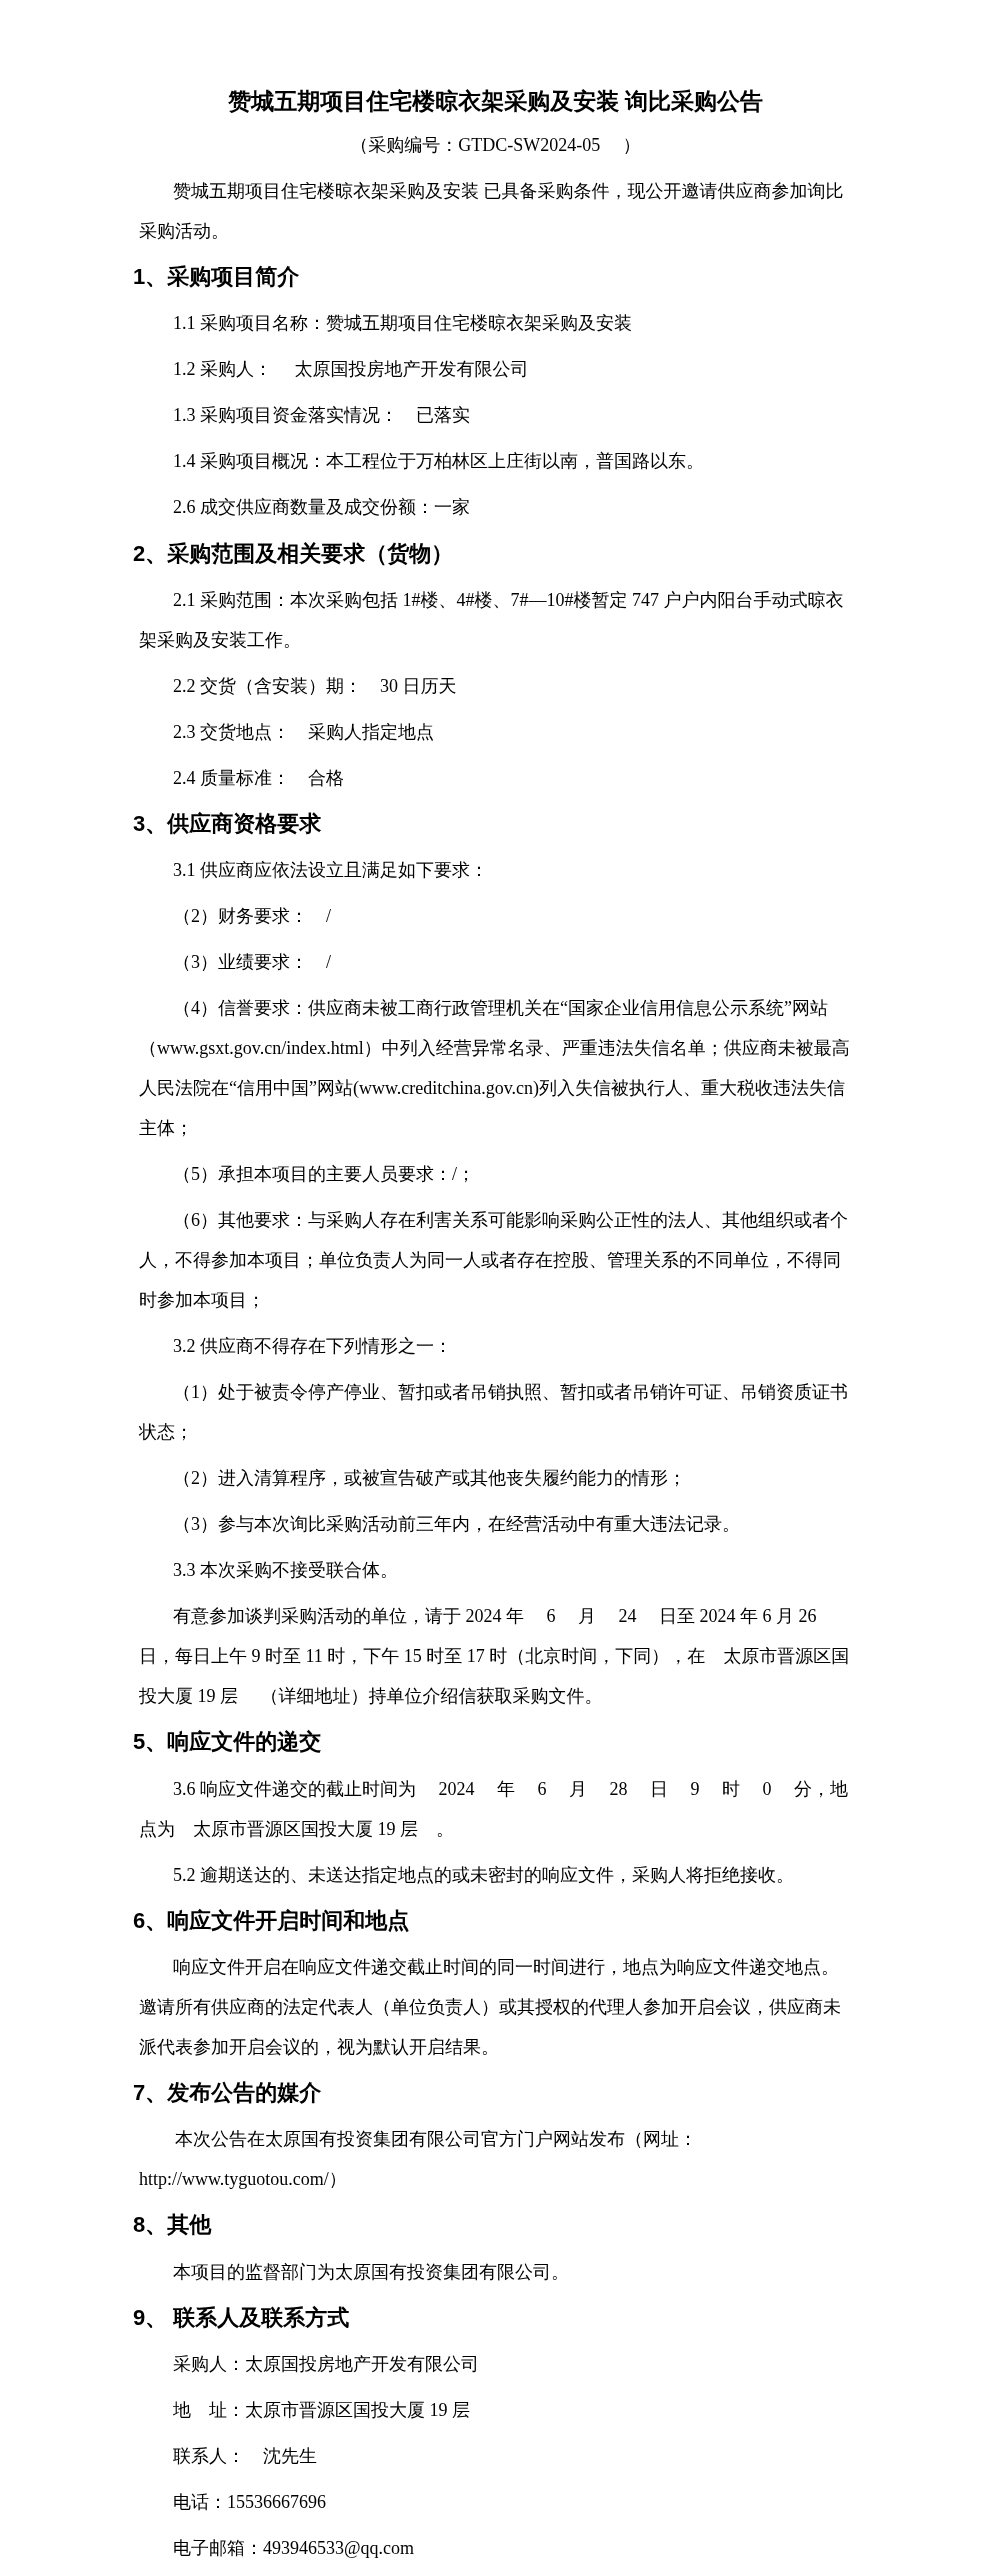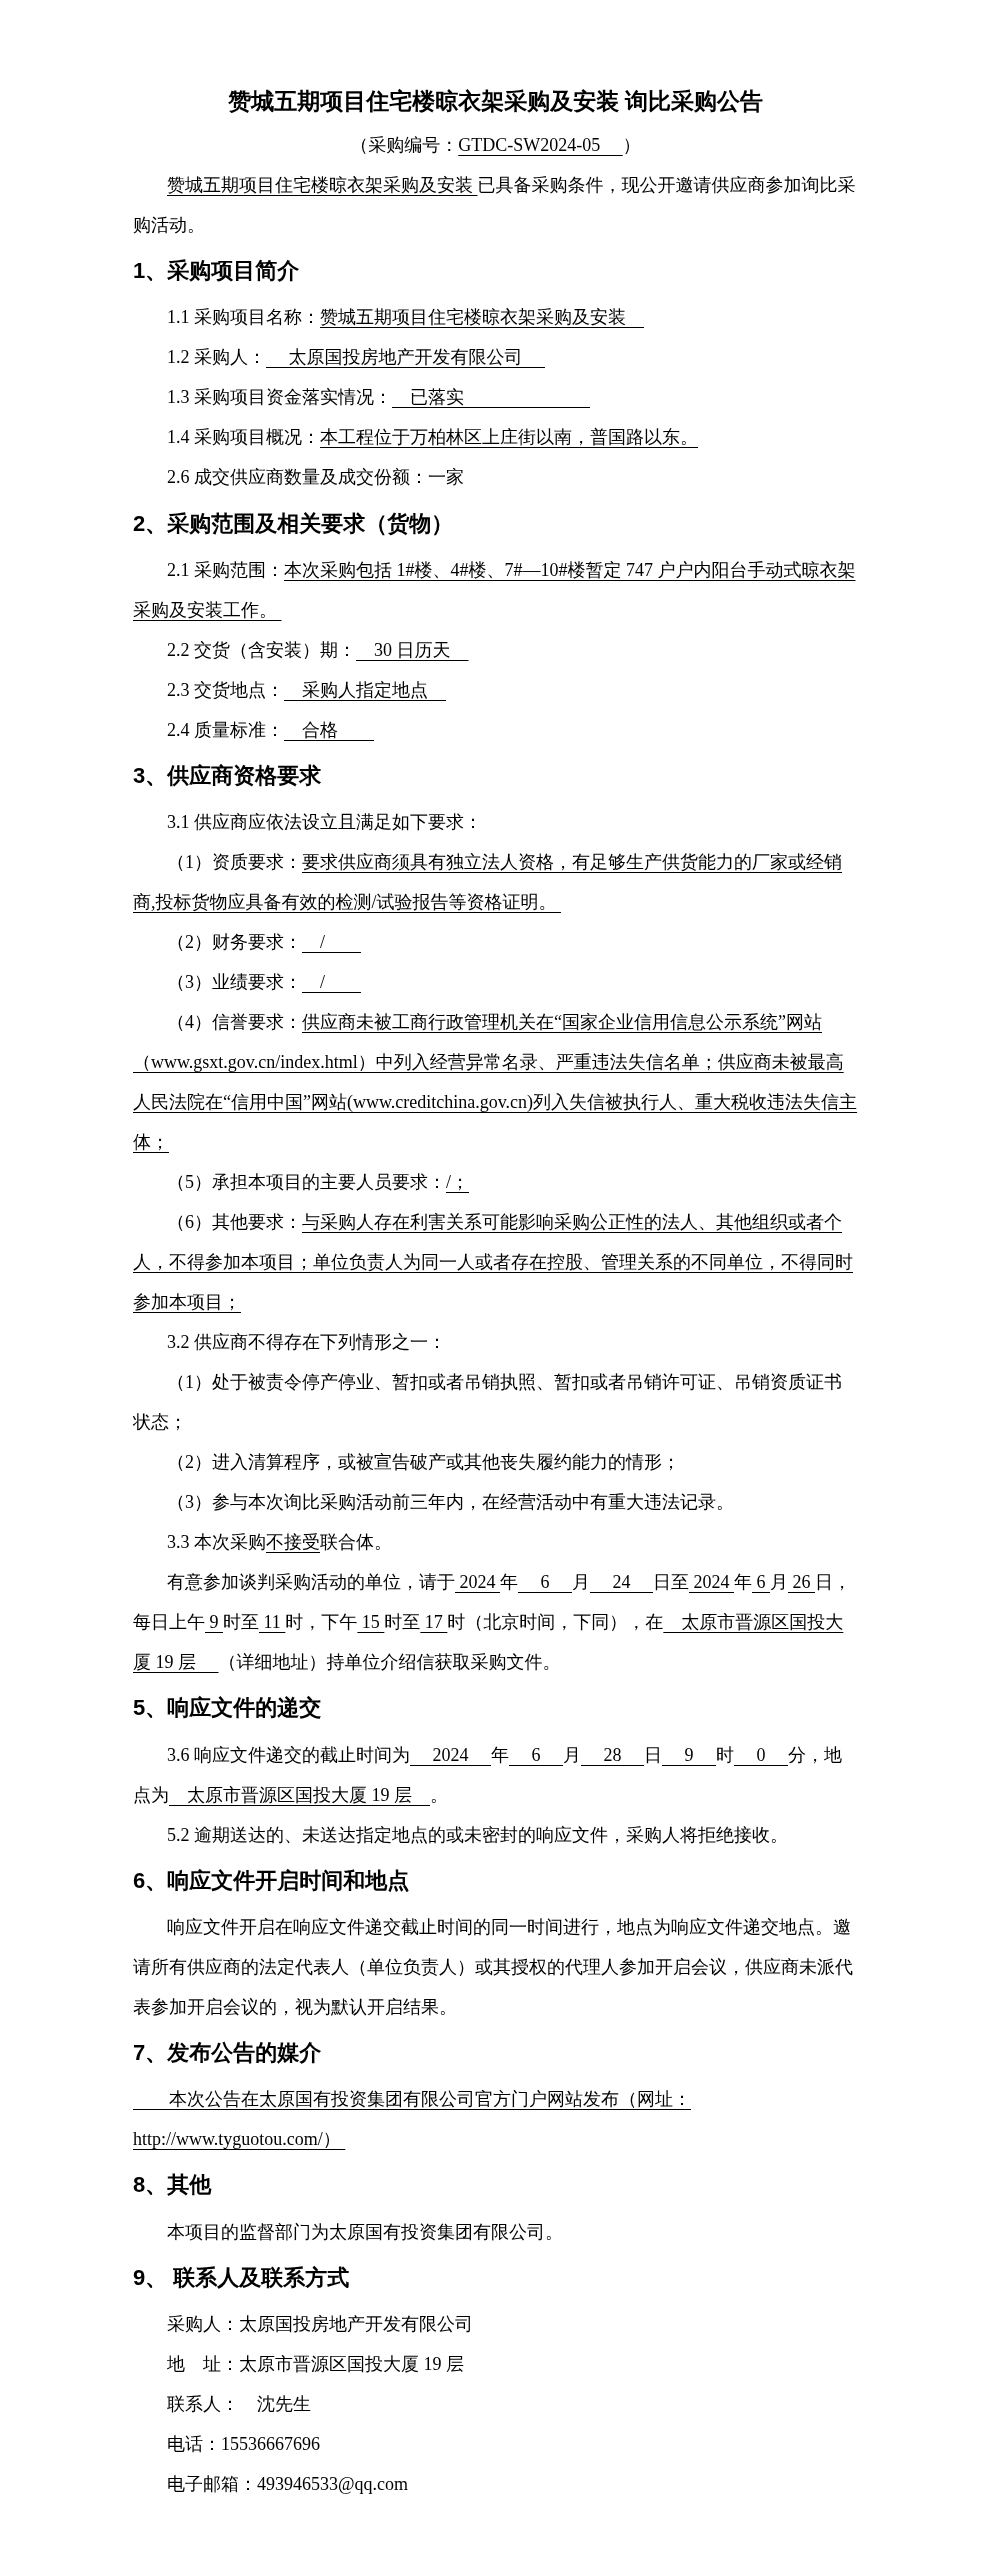--- a/index.html
+++ b/index.html
@@ -7,28 +7,27 @@
     width:983px;height:2576px;position:relative;overflow:hidden;
     font-family:"Liberation Serif","DejaVu Serif",serif;color:#000;
   }
   .content{position:absolute;left:133px;top:79px;width:725px;}
   .title{
     font-family:"Liberation Serif","DejaVu Serif",serif;
     font-weight:bold;font-size:23px;line-height:46px;
     text-align:center;margin:0;
   }
   .subtitle{font-size:18px;line-height:40px;text-align:center;margin:0;font-weight:normal;}
-  .para{font-size:18px;line-height:40px;margin:0;}
+  .para{font-size:18px;line-height:40px;margin:6px;}
   .indent{text-indent:34px;}
   h2.heading{
     font-family:"Liberation Sans","DejaVu Sans",sans-serif;
     font-weight:700;font-size:22px;line-height:40px;margin:6.2px 0;
   }
   .u{
-    text-decoration:underline;
     text-underline-offset:4.3px;
     text-decoration-thickness:0.9px;
     white-space:pre-wrap;
   }
 </style>
 </head>
 <body>
 
 <div class="content">
 
@@ -45,21 +44,20 @@
   <p class="para indent"><span>2.6 成交供应商数量及成交份额：一家</span></p>
 
   <h2 class="heading">2、采购范围及相关要求（货物）</h2>
   <p class="para indent"><span>2.1 采购范围：</span><span class="u">本次采购包括 1#楼、4#楼、7#—10#楼暂定 747 户户内阳台手动式晾衣架采购及安装工作。 </span></p>
   <p class="para indent"><span>2.2 交货（含安装）期：</span><span class="u">　30 日历天　</span></p>
   <p class="para indent"><span>2.3 交货地点：</span><span class="u">　采购人指定地点　</span></p>
   <p class="para indent"><span>2.4 质量标准：</span><span class="u">　合格　　</span></p>
 
   <h2 class="heading">3、供应商资格要求</h2>
   <p class="para indent"><span>3.1 供应商应依法设立且满足如下要求：</span></p>
-  <p class="para indent"><span>（1）资质要求：</span><span class="u">要求供应商须具有独立法人资格，有足够生产供货能力的厂家或经销商,投标货物应具备有效的检测/试验报告等资格证明。 </span></p>
   <p class="para indent"><span>（2）财务要求：</span><span class="u">　/　　</span></p>
   <p class="para indent"><span>（3）业绩要求：</span><span class="u">　/　　</span></p>
   <p class="para indent"><span>（4）信誉要求：</span><span class="u">供应商未被工商行政管理机关在“国家企业信用信息公示系统”网站（www.gsxt.gov.cn/index.html）中列入经营异常名录、严重违法失信名单；供应商未被最高人民法院在“信用中国”网站(www.creditchina.gov.cn)列入失信被执行人、重大税收违法失信主体；</span></p>
   <p class="para indent"><span>（5）承担本项目的主要人员要求：</span><span class="u">/；</span></p>
   <p class="para indent"><span>（6）其他要求：</span><span class="u">与采购人存在利害关系可能影响采购公正性的法人、其他组织或者个人，不得参加本项目；单位负责人为同一人或者存在控股、管理关系的不同单位，不得同时参加本项目；</span></p>
   <p class="para indent"><span>3.2 供应商不得存在下列情形之一：</span></p>
   <p class="para indent"><span>（1）处于被责令停产停业、暂扣或者吊销执照、暂扣或者吊销许可证、吊销资质证书状态；</span></p>
   <p class="para indent"><span>（2）进入清算程序，或被宣告破产或其他丧失履约能力的情形；</span></p>
   <p class="para indent"><span>（3）参与本次询比采购活动前三年内，在经营活动中有重大违法记录。</span></p>
   <p class="para indent"><span>3.3 本次采购</span><span class="u">不接受</span><span>联合体。</span></p>

